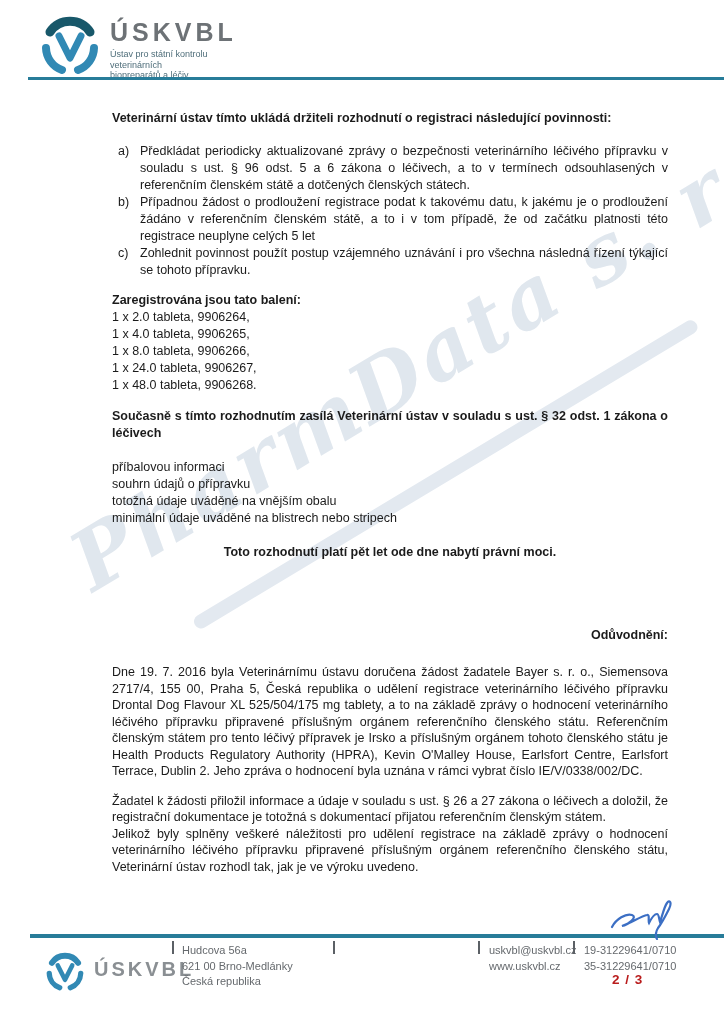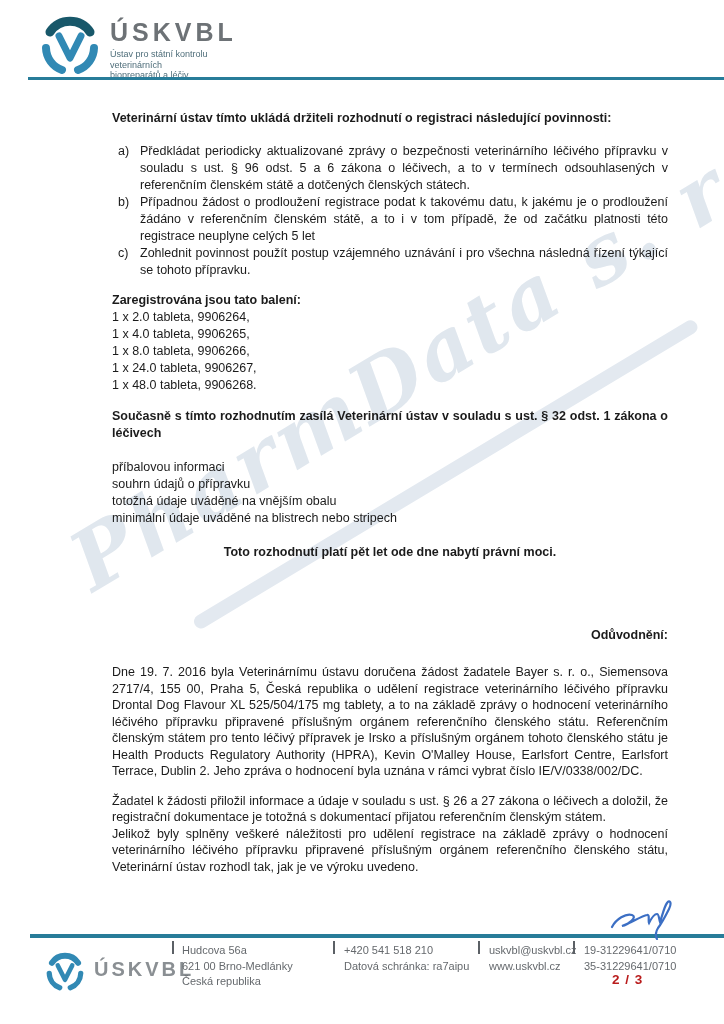--- a/index.html
+++ b/index.html
@@ -230,24 +230,20 @@
   <div class="f-brand">ÚSKVBL</div>
 
   <div class="f-divider" style="left:172px"></div>
   <div class="f-col" style="left:182px">
     <div>Hudcova 56a</div>
     <div>621 00 Brno-Medlánky</div>
     <div>Česká republika</div>
   </div>
 
   <div class="f-divider" style="left:333px"></div>
-  <div class="f-col" style="left:344px">
-    <div>+420 541 518 210</div>
-    <div>Datová schránka: ra7aipu</div>
-  </div>
 
   <div class="f-divider" style="left:478px"></div>
   <div class="f-col" style="left:489px">
     <div>uskvbl@uskvbl.cz</div>
     <div>www.uskvbl.cz</div>
   </div>
 
   <div class="f-divider" style="left:573px"></div>
   <div class="f-col" style="left:584px">
     <div>19-31229641/0710</div>

